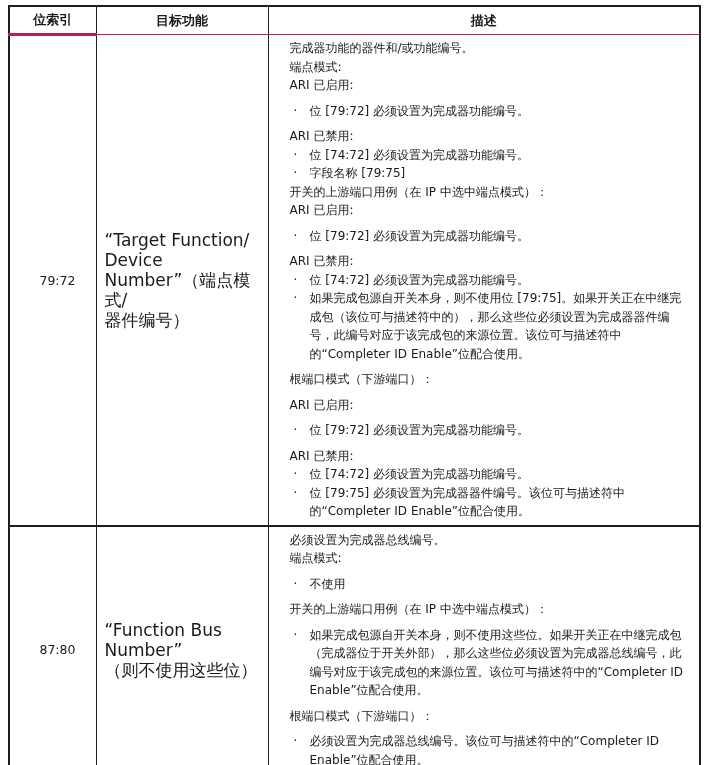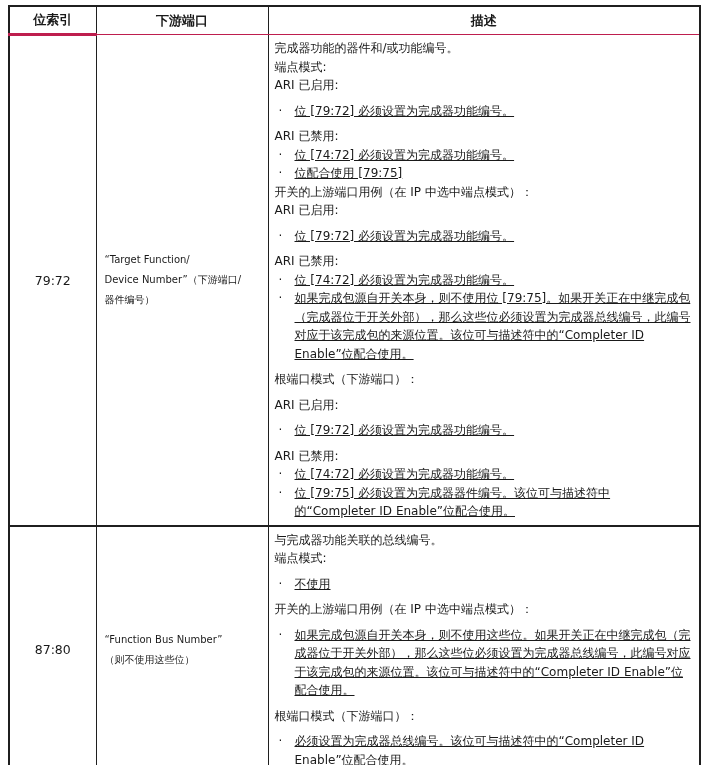--- a/index.html
+++ b/index.html
@@ -29,107 +29,107 @@
     height: 22px;
     font-size: 13px;
     font-weight: bold;
     text-align: center;
     vertical-align: middle;
     padding: 2px 4px;
     border-bottom: 3px solid #be1e4e; 
   }
   tbody tr.data-row:first-child td { border-bottom: 2px solid #1f1f1f; }
   td.bit-cell {
-    text-align: center;
+    text-align: right;
     vertical-align: middle;
     font-size: 12.5px;
-    padding: 12px;
+    padding: 20px;
   }
   td.field-cell {
     text-align: left;
     vertical-align: middle;
-    font-size: 10px;
+    font-size: 17px;
     padding: 4px 8px;
     line-height: 20px;
   }
   td.desc-cell {
     vertical-align: top;
     text-align: left;
     font-size: 12px;
-    padding: 4px 8px 4px 6px;
+    padding: 4px 8px 4px 21px;
     line-height: 18.5px;
   }
   .desc-line { }
   .desc-line.spaced { margin-top: 7px; }
   .desc-line.bullet { display: flex; }
   .desc-line.bullet .dot {
     flex: 0 0 20px;
     padding-left: 4px;
     box-sizing: border-box;
   }
-  .desc-line.bullet .txt { flex: 1 1 auto; text-decoration: underline; }
+  .desc-line.bullet .txt { flex: 1 1 auto; }
   tr.row-1 { height: 473px; }
   tr.row-2 { height: 246px; }
 </style>
 </head>
 <body>
 
 <div class="page">
   <table class="tbl">
     <colgroup>
       <col style="width:87px">
       <col style="width:172px">
       <col>
     </colgroup>
     <thead>
       <tr id="header-row">
           <th style="border-bottom: 3px solid rgb(190, 30, 78);">位索引</th>
-          <th style="border-bottom-color: rgb(190, 30, 78);">下游端口</th>
+          <th style="border-bottom-color: rgb(190, 30, 78);">目标功能</th>
           <th style="border-bottom-color: rgb(190, 30, 78);">描述</th>
         </tr>
     </thead>
     <tbody id="table-body">
         <tr class="data-row row-1">
           <td class="bit-cell">79:72</td>
           <td class="field-cell">
             <div>“Target Function/</div>
-            <div>Device Number”（下游端口/</div>
+            <div>Device Number”（端点模式/</div>
             <div>器件编号）</div>
           </td>
           <td class="desc-cell">
             <div class="desc-line text">完成器功能的器件和/或功能编号。</div>
             <div class="desc-line text">端点模式:</div>
             <div class="desc-line text">ARI 已启用:</div>
             <div class="desc-line bullet spaced">
               <span class="dot">·</span>
               <span class="txt">位 [79:72] 必须设置为完成器功能编号。</span>
             </div>
             <div class="desc-line text spaced">ARI 已禁用:</div>
             <div class="desc-line bullet">
               <span class="dot">·</span>
               <span class="txt">位 [74:72] 必须设置为完成器功能编号。</span>
             </div>
             <div class="desc-line bullet">
               <span class="dot">·</span>
-              <span class="txt">位配合使用 [79:75]</span>
+              <span class="txt">字段名称 [79:75]</span>
             </div>
             <div class="desc-line text">开关的上游端口用例（在 IP 中选中端点模式）：</div>
             <div class="desc-line text">ARI 已启用:</div>
             <div class="desc-line bullet spaced">
               <span class="dot">·</span>
               <span class="txt">位 [79:72] 必须设置为完成器功能编号。</span>
             </div>
             <div class="desc-line text spaced">ARI 已禁用:</div>
             <div class="desc-line bullet">
               <span class="dot">·</span>
               <span class="txt">位 [74:72] 必须设置为完成器功能编号。</span>
             </div>
             <div class="desc-line bullet">
               <span class="dot">·</span>
-              <span class="txt">如果完成包源自开关本身，则不使用位 [79:75]。如果开关正在中继完成包（完成器位于开关外部），那么这些位必须设置为完成器总线编号，此编号对应于该完成包的来源位置。该位可与描述符中的“Completer ID Enable”位配合使用。</span>
+              <span class="txt">如果完成包源自开关本身，则不使用位 [79:75]。如果开关正在中继完成包（该位可与描述符中的），那么这些位必须设置为完成器器件编号，此编号对应于该完成包的来源位置。该位可与描述符中的“Completer ID Enable”位配合使用。</span>
             </div>
             <div class="desc-line text spaced">根端口模式（下游端口）：</div>
             <div class="desc-line text spaced">ARI 已启用:</div>
             <div class="desc-line bullet spaced">
               <span class="dot">·</span>
               <span class="txt">位 [79:72] 必须设置为完成器功能编号。</span>
             </div>
             <div class="desc-line text spaced">ARI 已禁用:</div>
             <div class="desc-line bullet">
               <span class="dot">·</span>
@@ -141,21 +141,21 @@
             </div>
           </td>
         </tr>
         <tr class="data-row row-2">
           <td class="bit-cell">87:80</td>
           <td class="field-cell">
             <div>“Function Bus Number”</div>
             <div>（则不使用这些位）</div>
           </td>
           <td class="desc-cell">
-            <div class="desc-line text">与完成器功能关联的总线编号。</div>
+            <div class="desc-line text">必须设置为完成器总线编号。</div>
             <div class="desc-line text">端点模式:</div>
             <div class="desc-line bullet spaced">
               <span class="dot">·</span>
               <span class="txt">不使用</span>
             </div>
             <div class="desc-line text spaced">开关的上游端口用例（在 IP 中选中端点模式）：</div>
             <div class="desc-line bullet spaced">
               <span class="dot">·</span>
               <span class="txt">如果完成包源自开关本身，则不使用这些位。如果开关正在中继完成包（完成器位于开关外部），那么这些位必须设置为完成器总线编号，此编号对应于该完成包的来源位置。该位可与描述符中的“Completer ID Enable”位配合使用。</span>
             </div>

